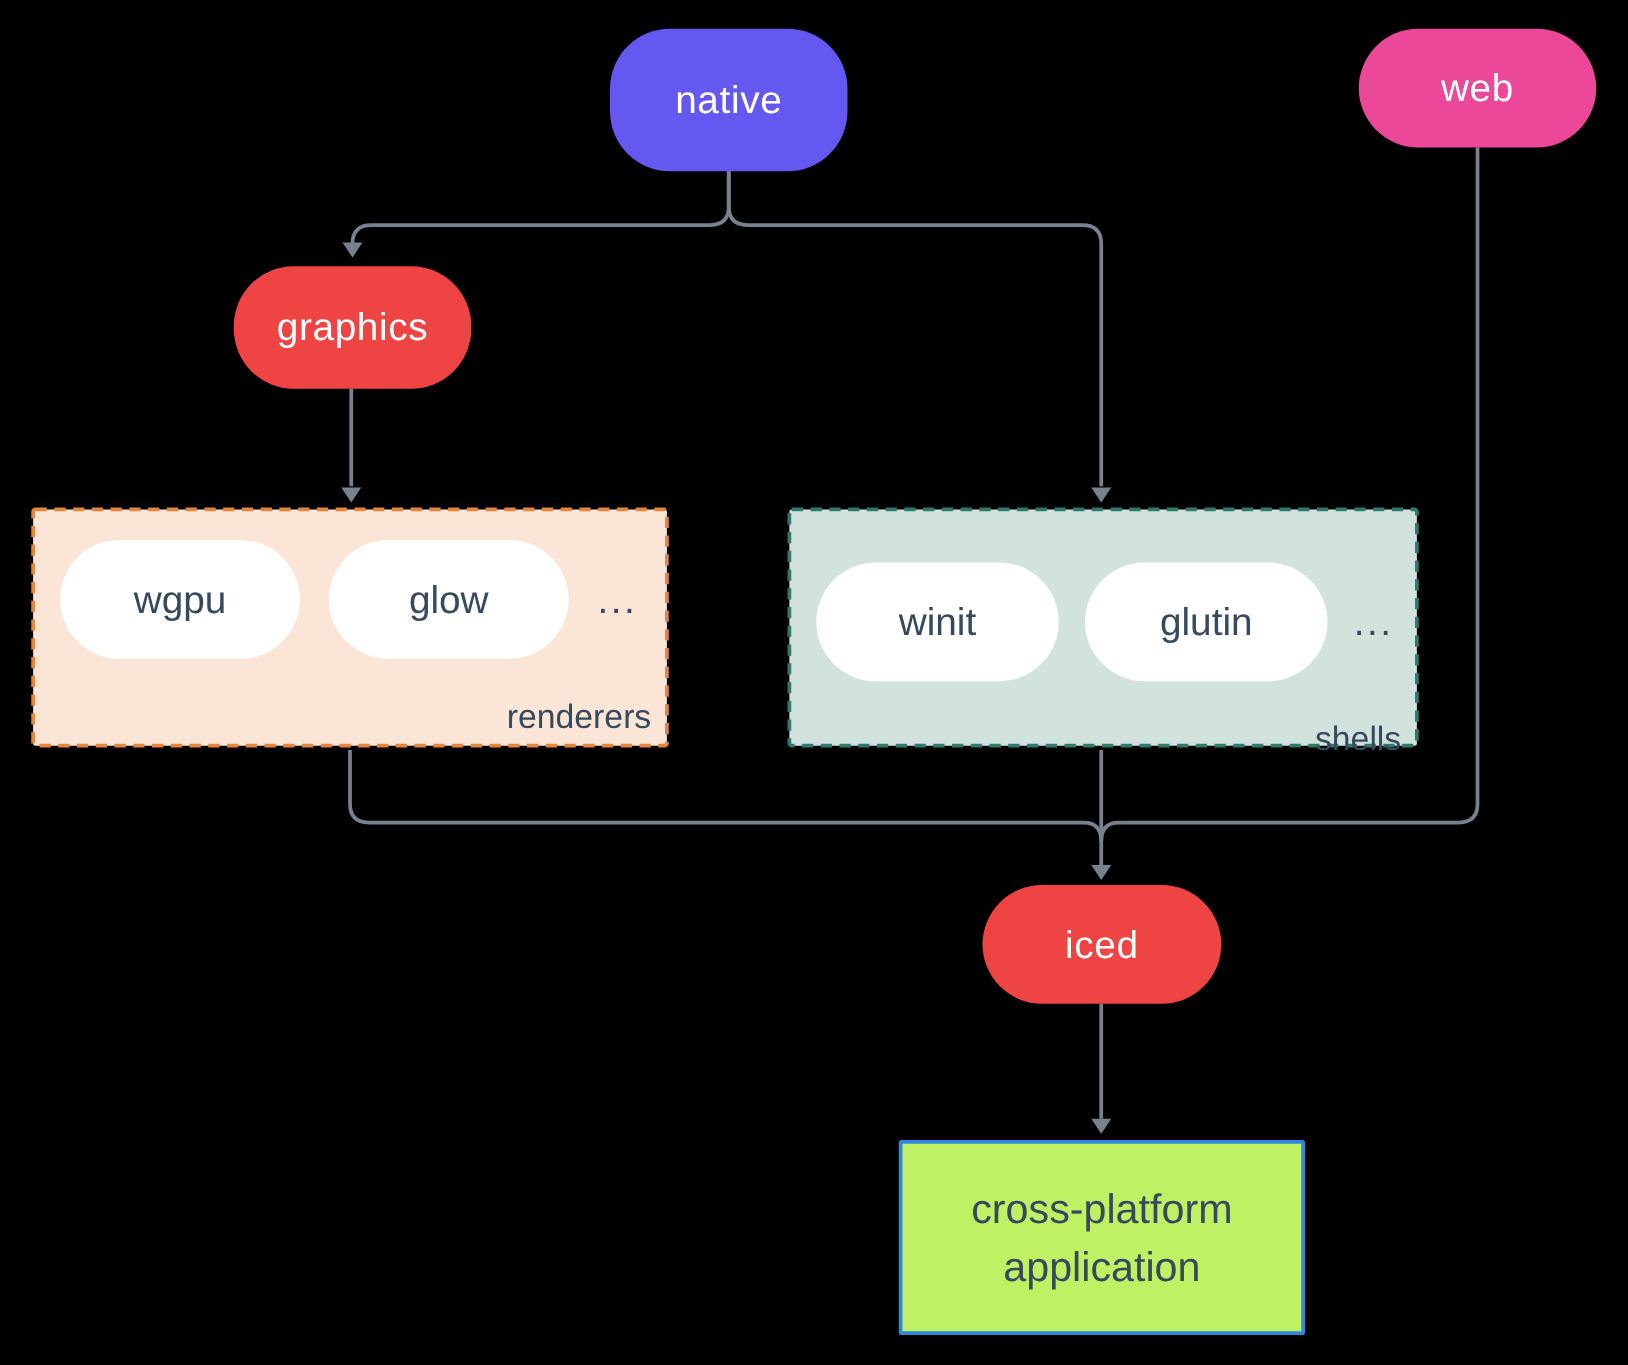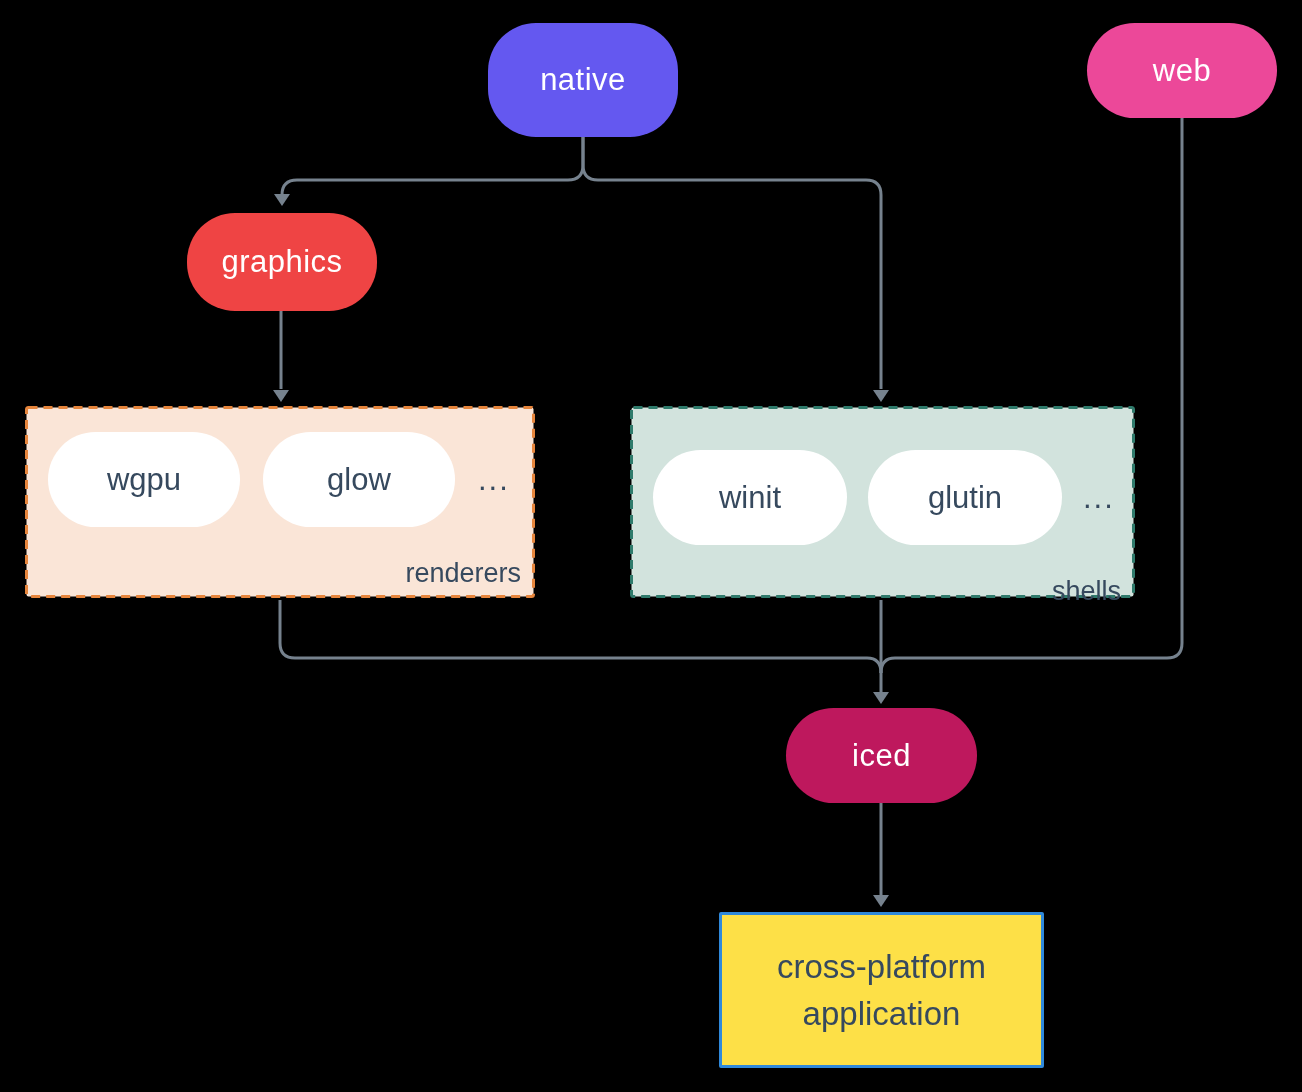--- a/index.html
+++ b/index.html
@@ -28,21 +28,21 @@
     display: flex;
     align-items: center;
     justify-content: center;
     font-size: 31px;
     color: #FFFFFF;
     letter-spacing: 0.5px;
   }
   .pill-native   { left: 488px;  top: 23px;  width: 190px; height: 114px; background: #6458F0; }
   .pill-web      { left: 1087px; top: 23px;  width: 190px; height: 95px; background: #ec4899; }
   .pill-graphics { left: 187px;  top: 213px; width: 190px; height: 98px; background: #ef4444; }
-  .pill-iced     { left: 786px;  top: 708px; width: 191px; height: 95px; background: #be185d; }
+  .pill-iced     { left: 786px;  top: 708px; width: 191px; height: 95px; background: #ef4444; }
   .group {
     position: absolute;
     z-index: 1;
     display: flex;
     align-items: flex-start;
   }
   .group-renderers { left: 25px;  top: 406px; width: 510px; height: 192px; padding: 26px 0 0 23px; box-sizing: border-box; }
   .group-shells    { left: 630px; top: 424px; width: 505px; height: 192px; padding: 26px 0 0 23px; box-sizing: border-box; }
   .group-renderers .inner-pill { margin-right: 23px; }
   .group-shells .inner-pill    { margin-right: 21px; }
@@ -71,21 +71,21 @@
     bottom: 9px;
     font-size: 27px;
     color: #36495E;
   }
   .app-box {
     position: absolute;
     z-index: 2;
     left: 719px; top: 912px;
     width: 325px; height: 156px;
     box-sizing: border-box;
-    background: #fde047;
+    background: #bef264;
     border: 3px solid #2F89DB;
     border-radius: 2px;
     display: flex;
     flex-direction: column;
     align-items: center;
     justify-content: center;
     font-size: 33px;
     line-height: 47px;
     color: #36495E;
   }

